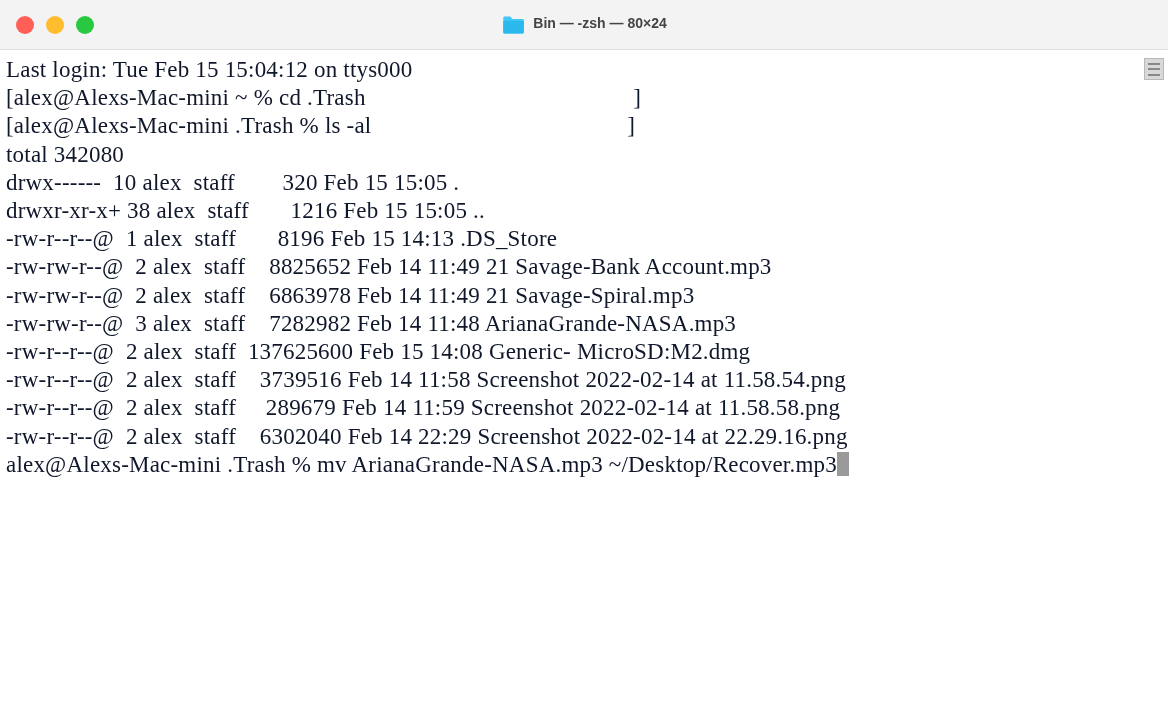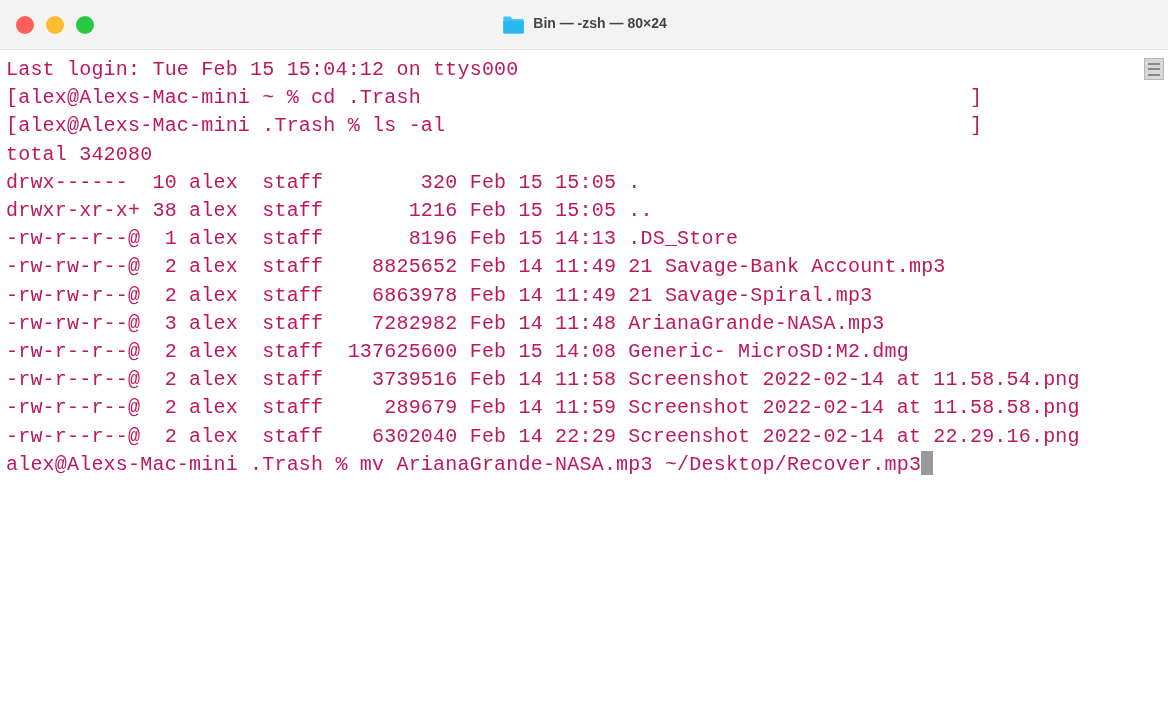--- a/index.html
+++ b/index.html
@@ -52,27 +52,27 @@
     .folder-icon-svg {
       width: 24px;
       height: 20px;
     }
     .terminal-wrap {
       position: relative;
       width: 100%;
       height: calc(100% - 50px);
     }
     .terminal {
-      font-family: Liberation Mono, monospace;
-      font-size: 20px;
+      font-family: Liberation Serif, serif;
+      font-size: 23px;
       line-height: 28.2px;
       white-space: pre-wrap;
       word-break: break-all;
       padding: 6px 6px;
-      color: #be185d;
+      color: #0f172a;
       font-weight: 500;
       letter-spacing: 0.2px;
     }
     .cursor-block {
       display: inline-block;
       width: 12px;
       height: 24px;
       background: #9a9a9a;
       vertical-align: text-bottom;
       margin-bottom: 1px;

